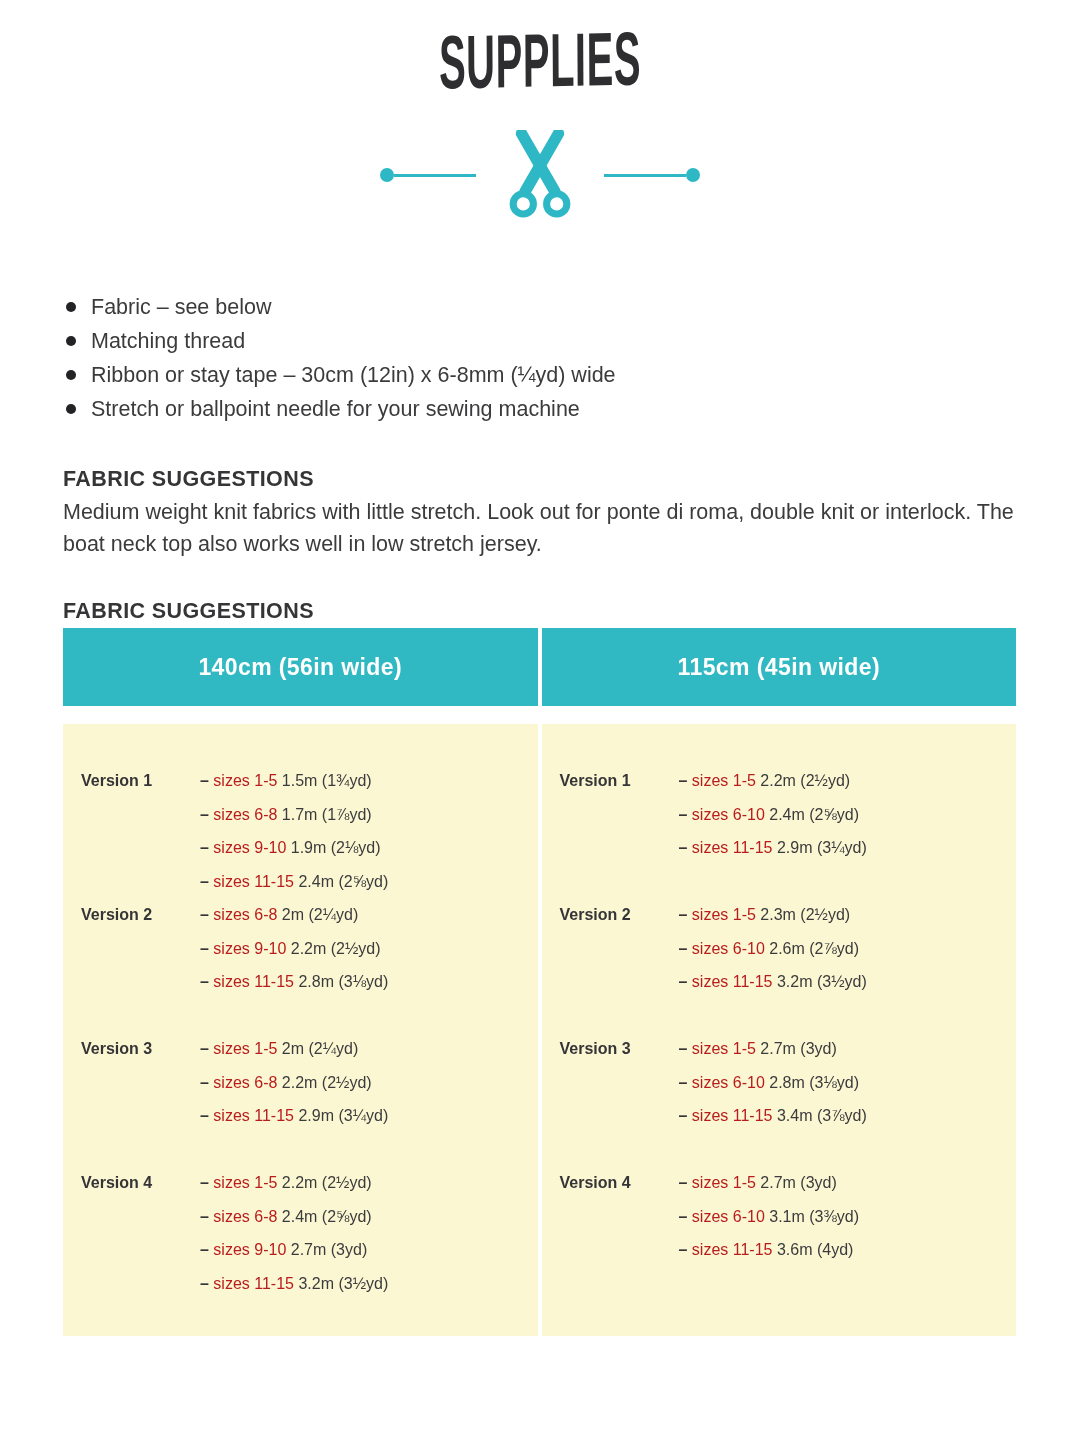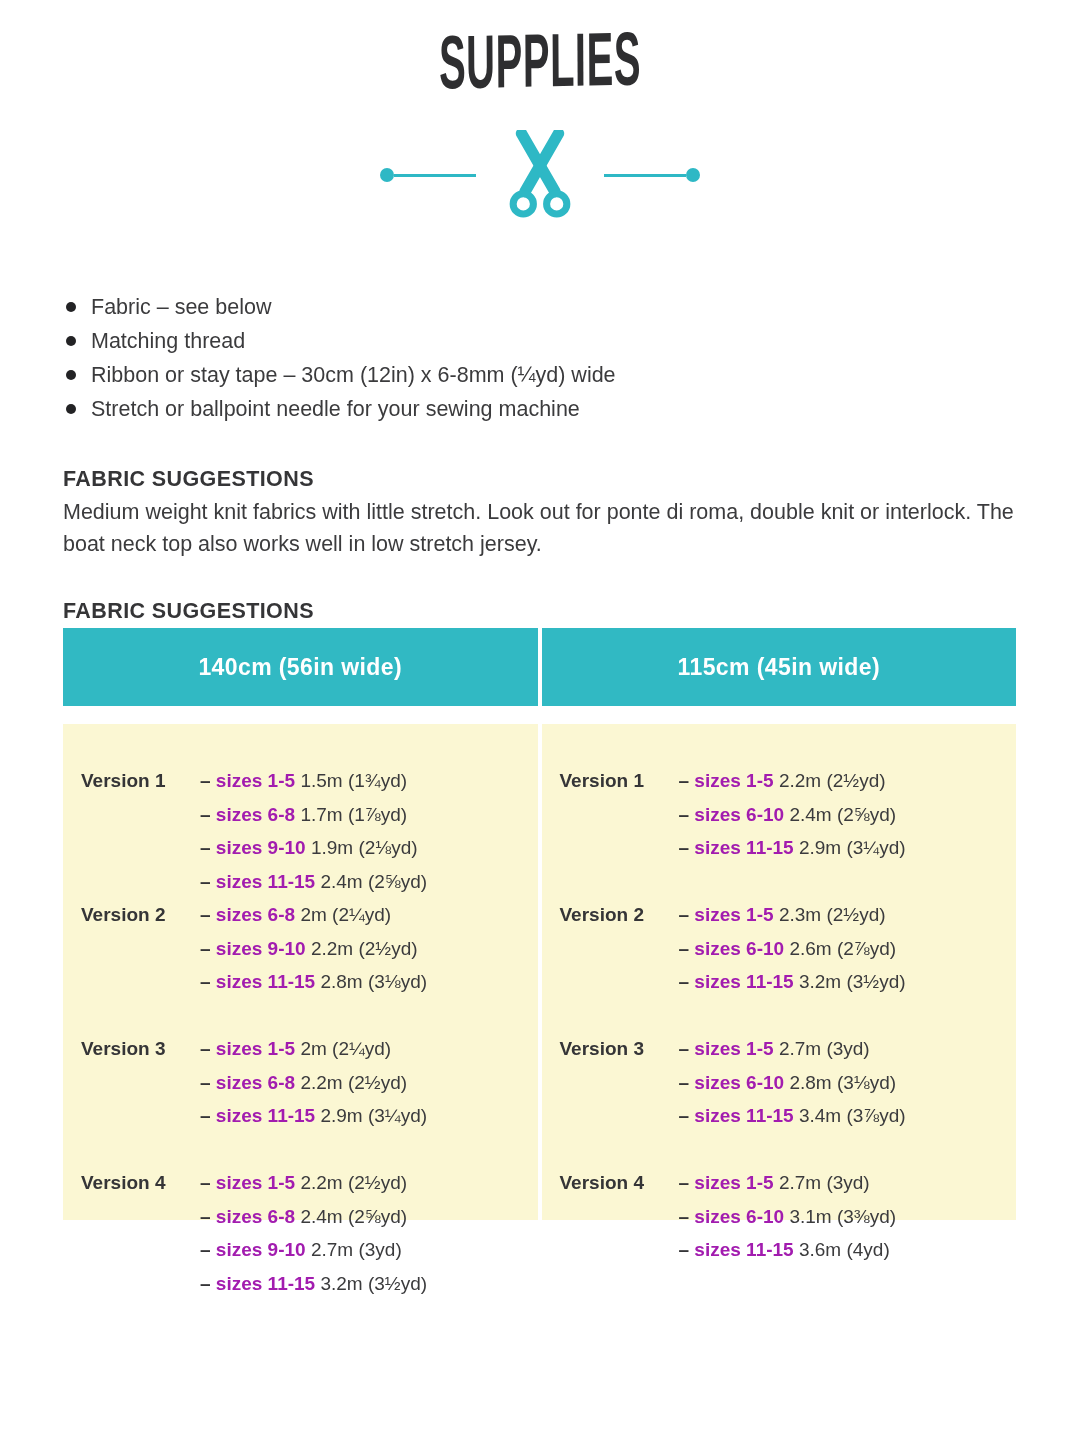--- a/index.html
+++ b/index.html
@@ -47,31 +47,31 @@
 
   
   .columns { display: flex; column-gap: 4px; margin-top: 2px; }
   .req-col { flex: 1 1 0; }
   .col-header {
     background: #31b9c3; color: #ffffff;
     height: 78px; line-height: 78px; text-align: center;
     font-size: 23px; font-weight: 700; letter-spacing: 0.4px;
   }
   .col-body {
-    margin-top: 18px; height: 496px;
+    margin-top: 18px; height: 612px;
     background: #fbf7d3;
     padding: 40px 4px 0 18px;
-    font-size: 19px; line-height: 33.5px;
+    font-size: 16px; line-height: 33.5px;
   }
   .version-block { display: flex; min-height: 134px; }
   .version-label { width: 119px; flex: 0 0 119px; font-weight: 700; color: #353537; white-space: nowrap; }
   .size-rows { flex: 1; }
   .size-row { white-space: nowrap; }
   .row-dash { font-weight: 700; color: #353537; }
-  .row-sizes { font-weight: 700; color: #a21caf; }
+  .row-sizes { font-weight: 400; color: #b91c1c; }
   .row-amount { color: #3b3b3d; }
 </style>
 </head>
 <body>
 
 <div class="page">
 
   <div class="title-wrap">
     <h1 class="page-title">SUPPLIES</h1>
   </div>

